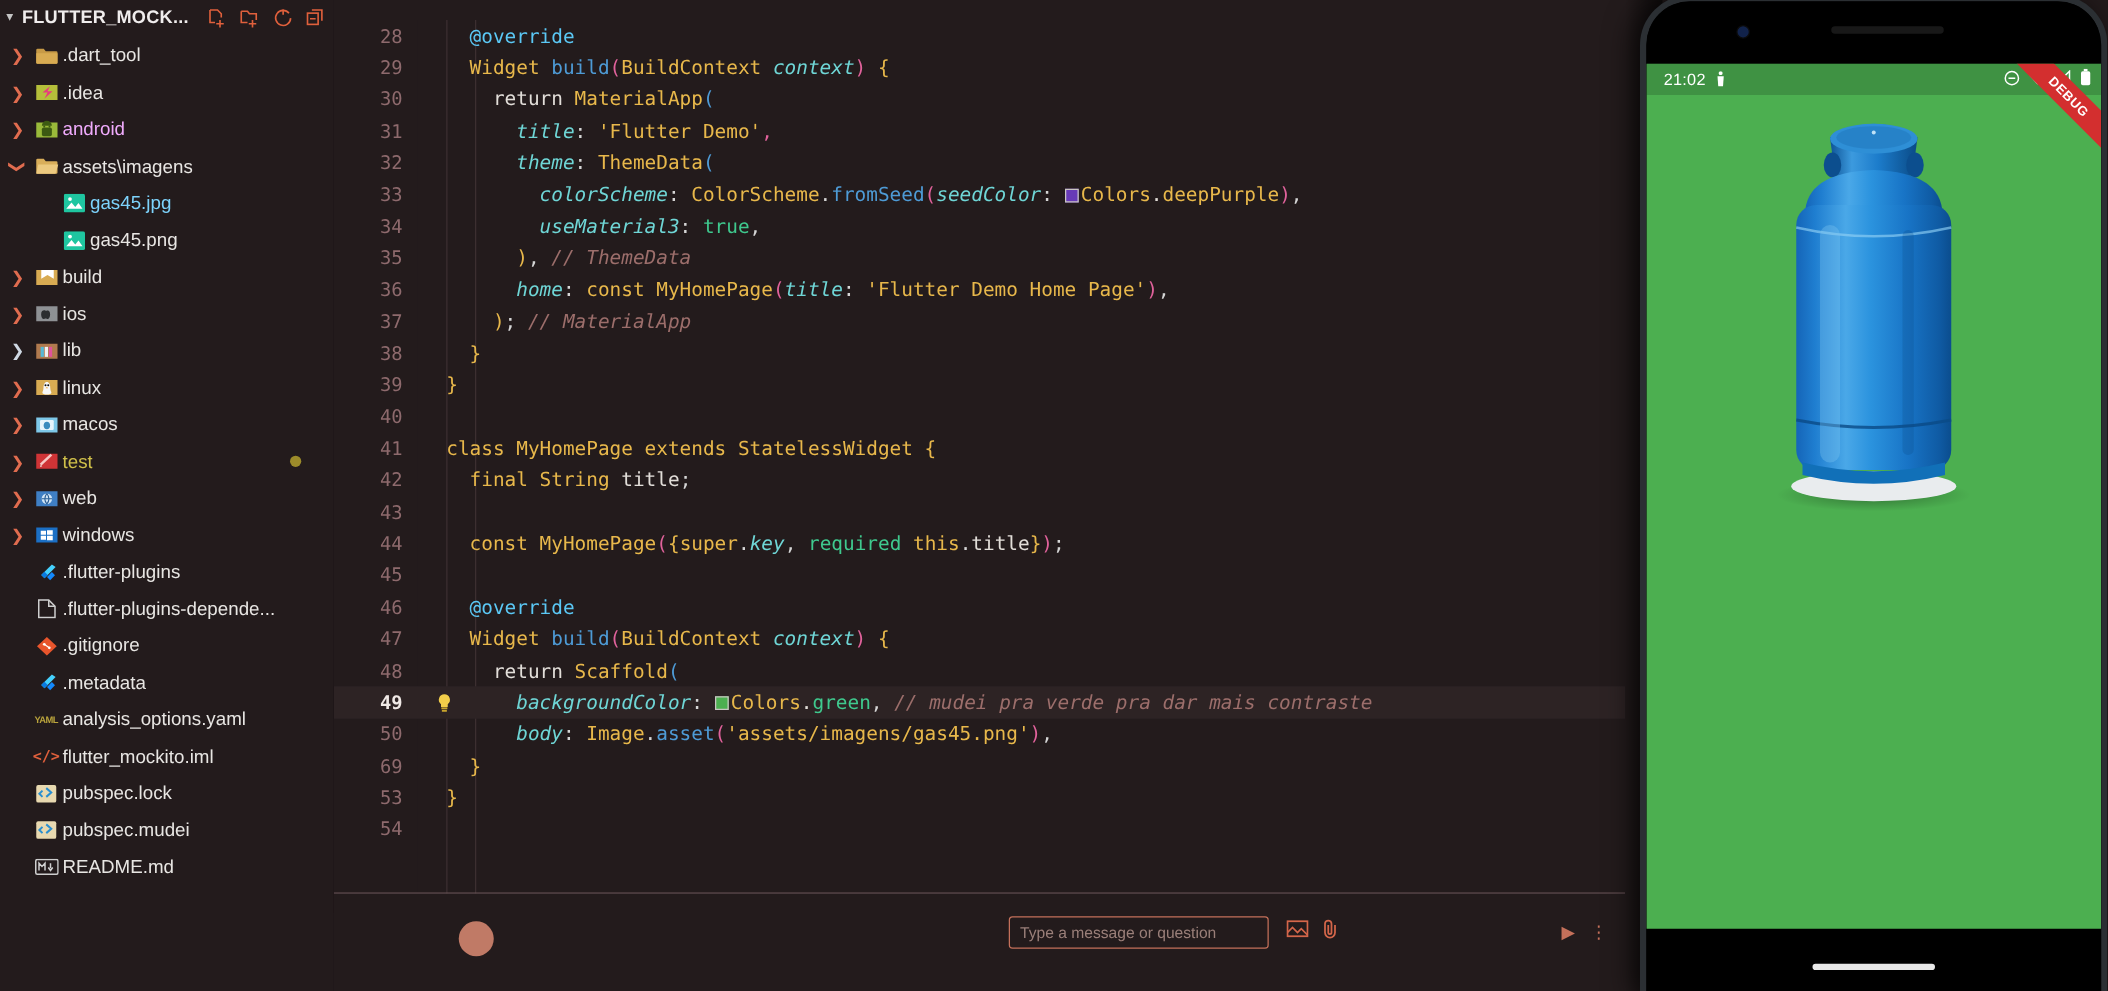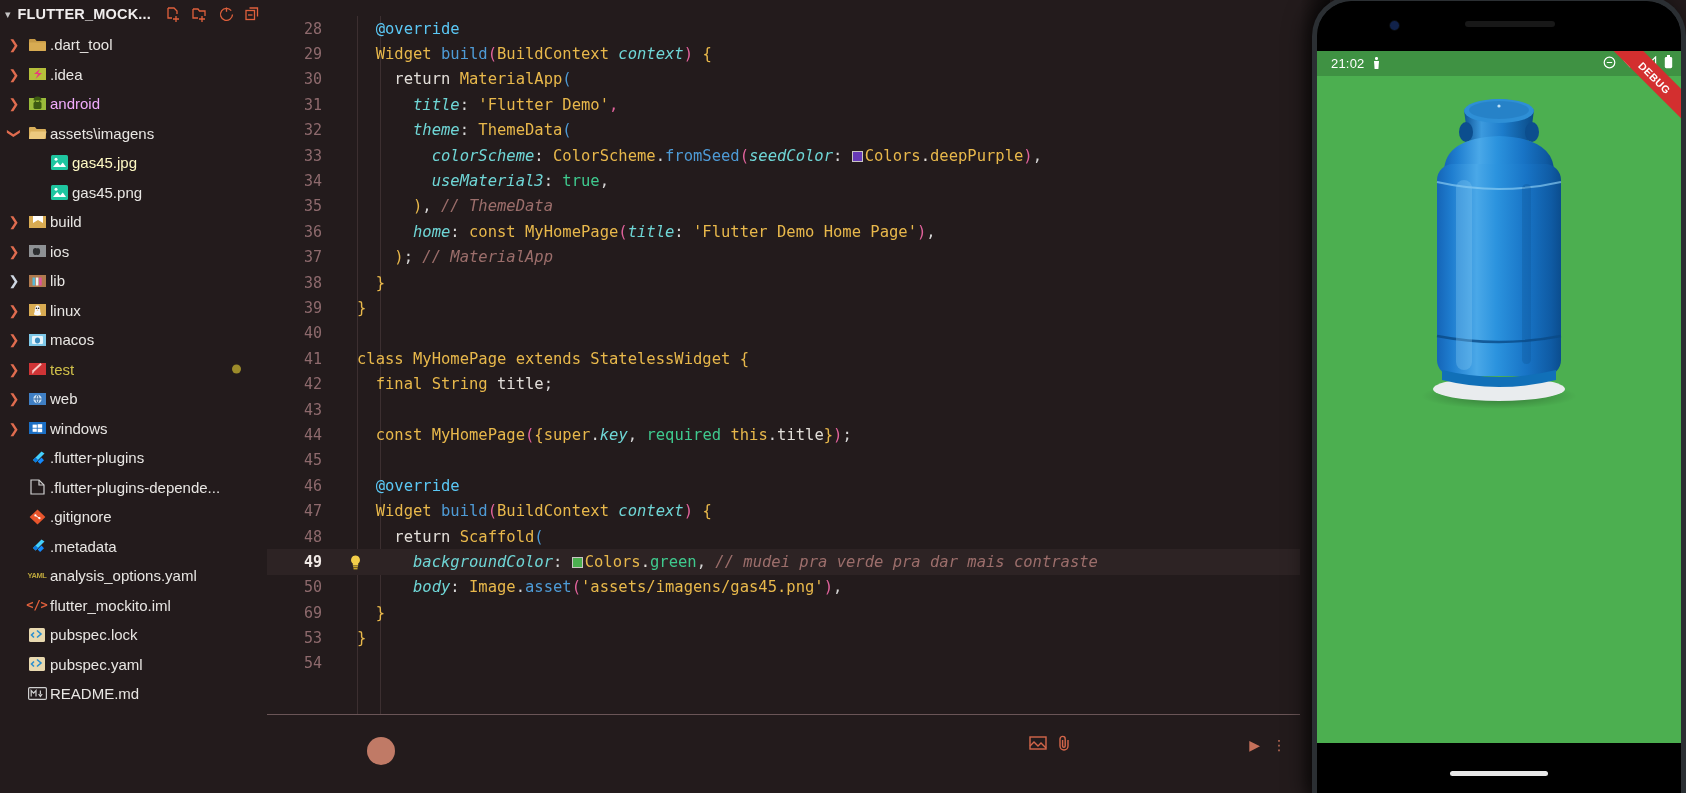--- a/index.html
+++ b/index.html
@@ -335,21 +335,21 @@
         </div>
         <div class="row indent">
           <span class="chev empty">❯</span>
           <span class="ico">
             <svg width="17" height="15" viewBox="0 0 17 15">
               <rect width="17" height="15" rx="1.5" fill="#1fc6a0"></rect>
               <path d="M2 12l4.2-5 3 3.6 2.6-3.2L15 12z" fill="#fff"></path>
               <circle cx="5" cy="4.2" r="1.5" fill="#fff"></circle>
             </svg>
           </span>
-          <span class="lbl" style="color:#fef9c3">gas45.jpg</span>
+          <span class="lbl" style="color:#7dd3fc">gas45.jpg</span>
         </div>
         <div class="row indent">
           <span class="chev empty">❯</span>
           <span class="ico">
             <svg width="17" height="15" viewBox="0 0 17 15">
               <rect width="17" height="15" rx="1.5" fill="#1fc6a0"></rect>
               <path d="M2 12l4.2-5 3 3.6 2.6-3.2L15 12z" fill="#fff"></path>
               <circle cx="5" cy="4.2" r="1.5" fill="#fff"></circle>
             </svg>
           </span>
@@ -522,21 +522,21 @@
         </div>
         <div class="row">
           <span class="chev empty">❯</span>
           <span class="ico">
             <svg width="18" height="16" viewBox="0 0 18 16">
               <rect x="1" y="1" width="16" height="14" rx="1.5" fill="#e8d9b0"></rect>
               <path d="M9 3.5 13 7l-4 3.5" fill="none" stroke="#2a8fd0" stroke-width="1.6"></path>
               <path d="M6 5.5 3.5 8 6 10.5" fill="none" stroke="#2a8fd0" stroke-width="1.6"></path>
             </svg>
           </span>
-          <span class="lbl" style="color:#e8e6e3">pubspec.yaml</span>
+          <span class="lbl" style="color:#e8e6e3">pubspec.mudei</span>
         </div>
         <div class="row">
           <span class="chev empty">❯</span>
           <span class="ico">
             <svg width="19" height="13" viewBox="0 0 19 13">
               <rect x=".6" y=".6" width="17.8" height="11.8" rx="1.2" fill="none" stroke="#cfcfcf" stroke-width="1.2"></rect>
               <path d="M3.2 9.4V3.6l2.4 2.6 2.4-2.6v5.8M12.4 3.6v4M10.6 7l1.8 2.4L14.2 7" stroke="#cfcfcf" stroke-width="1.2" fill="none"></path>
             </svg>
           </span>
           <span class="lbl" style="color:#e8e6e3">README.md</span>
@@ -662,20 +662,21 @@
         </div>
       <div class="hscroll-track">
         <div class="hscroll-thumb" style="left:0"></div>
       </div>
     </div>
 
     <div class="panel-split"></div>
 
     <div class="bottom-panel">
       <div class="bp-avatar"></div>
+      <div class="bp-input">Type a message or question</div>
       <div class="bp-icons">
         <span>
           <svg width="18" height="15" viewBox="0 0 18 15" fill="none" stroke="#d4664a" stroke-width="1.4">
             <rect x="1" y="1" width="16" height="12"></rect>
               <path d="M1 10l4-4 4 4 3-3 5 5"></path>
           </svg>
         </span>
         <span>
           <svg width="13" height="17" viewBox="0 0 13 17" fill="none" stroke="#d4664a" stroke-width="1.4">
             <path d="M10 5v6a4 4 0 0 1-8 0V4a2.6 2.6 0 0 1 5.2 0v7a1.3 1.3 0 0 1-2.6 0V5"></path>

